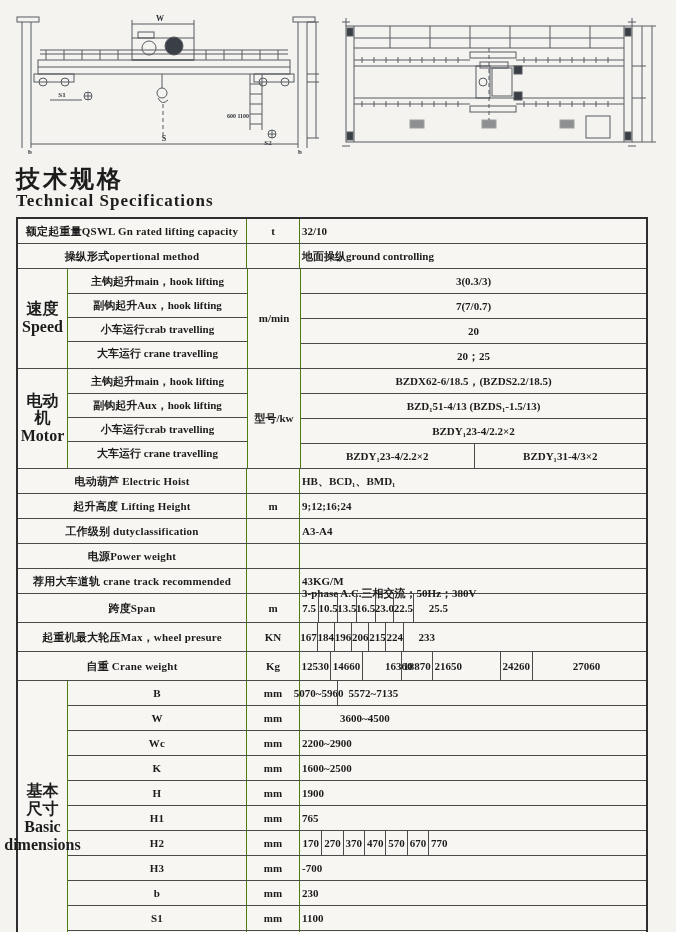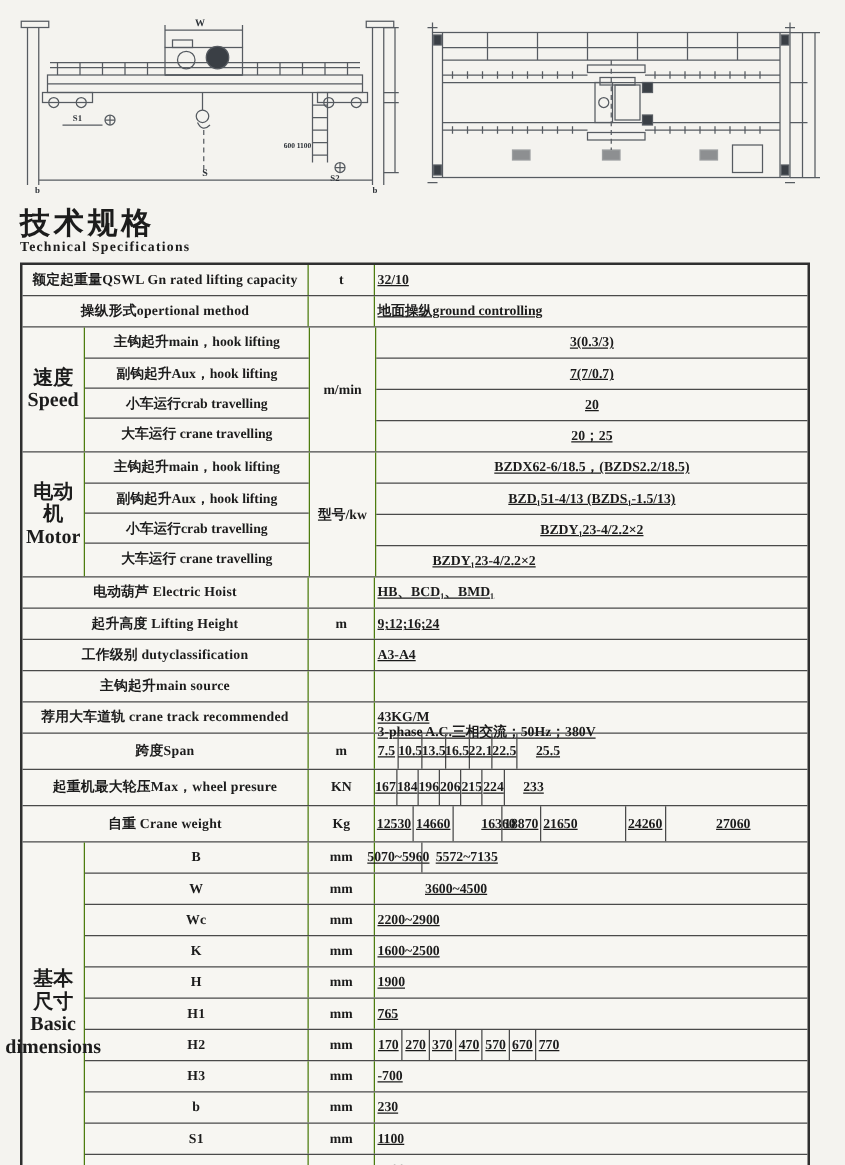--- a/index.html
+++ b/index.html
@@ -14,21 +14,21 @@
   .drawings{display:flex;align-items:flex-start;padding:8px 4px 0 10px;gap:8px;}
   .drawing{flex:none;}
   svg{display:block;}
   .titleblock{padding:8px 0 6px 16px;}
   .title-zh{
     font-family:"Liberation Sans",sans-serif;
     font-size:24px;font-weight:bold;letter-spacing:3px;margin:0;line-height:1.05;
   }
   .title-en{
     font-family:"Liberation Serif",serif;
-    font-size:11px;font-weight:bold;margin:1px 0 0 0;letter-spacing:1px;line-height:1.1;
+    font-size:17px;font-weight:bold;margin:1px 0 0 0;letter-spacing:1px;line-height:1.1;
   }
   .spec-table{
     margin-left:16px;
     width:632px;
     border:2px solid #2f2f2f;
     box-sizing:border-box;
     background:#f7f6f2;
   }
   .sec{display:flex;align-items:stretch;}
   .sec + .sec{border-top:1px solid #4a4a4a;}
@@ -40,21 +40,21 @@
     text-align:center;
     font-weight:bold;font-size:11px;line-height:1.12;
     padding:1px 2px;
     min-width:0;
   }
   .rt{border-right:1px solid #4d7c0f;}
   .groupcell{width:50px;flex:none;flex-direction:column;font-size:16px;}
   .labelwide{width:229px;flex:none;letter-spacing:.2px;}
   .label{width:179px;flex:none;letter-spacing:.2px;}
   .unit{width:53px;flex:none;}
-  .vals{flex:1;display:flex;align-items:stretch;text-decoration:underline;}
+  .vals{flex:1;display:flex;align-items:stretch;}
   .vc{box-sizing:border-box;}
   .vc + .vc{border-left:1px solid #4a4a4a;}
   .h24{height:24px;flex:none;}
   .h28{height:28px;flex:none;}
   .glab{display:block;}
   svg text{font-family:"Liberation Serif",serif;font-weight:bold;fill:#2d3238;}
 </style>
 </head>
 <body>
 
@@ -311,20 +311,21 @@
           <div class="c vc" style="width: 100%;">BZDX62-6/18.5，(BZDS2.2/18.5)</div>
         </div>
         <div class="vals h24">
           <div class="c vc" style="width: 100%;">BZD₁51-4/13 (BZDS₁-1.5/13)</div>
         </div>
         <div class="vals h24">
           <div class="c vc" style="width: 100%;">BZDY₁23-4/2.2×2</div>
         </div>
         <div class="vals h24">
           <div class="c vc" style="width: 50%;">BZDY₁23-4/2.2×2</div>
+          <div class="c vc" style="width: 50%;">BZDY₁31-4/3×2</div>
         </div>
       </div>
     </div>
     <div class="sec">
       <div class="c labelwide rt h24">电动葫芦 Electric Hoist</div>
       <div class="c unit rt h24"></div>
       <div class="vals h24">
         <div class="c vc" style="width: 100%;">HB、BCD₁、BMD₁</div>
       </div>
     </div>
@@ -336,42 +337,42 @@
       </div>
     </div>
     <div class="sec">
       <div class="c labelwide rt h24">工作级别 dutyclassification</div>
       <div class="c unit rt h24"></div>
       <div class="vals h24">
         <div class="c vc" style="width: 100%;">A3-A4</div>
       </div>
     </div>
     <div class="sec">
-      <div class="c labelwide rt h24">主钩起升main source</div>
+      <div class="c labelwide rt h24">电源Power weight</div>
       <div class="c unit rt h24"></div>
       <div class="vals h24">
         <div class="c vc" style="width: 100%; margin-top: 48px;">3-phase A.C.三相交流；50Hz；380V</div>
       </div>
     </div>
     <div class="sec">
       <div class="c labelwide rt h24">荐用大车道轨 crane track recommended</div>
       <div class="c unit rt h24"></div>
       <div class="vals h24">
         <div class="c vc" style="width: 100%;">43KG/M</div>
       </div>
     </div>
     <div class="sec">
       <div class="c labelwide rt h28">跨度Span</div>
       <div class="c unit rt h28">m</div>
       <div class="vals h28">
         <div class="c vc" style="width: 11.2%;">7.5</div>
         <div class="c vc" style="width: 11.5%;">10.5</div>
         <div class="c vc" style="width: 11.5%;">13.5</div>
         <div class="c vc" style="width: 11.5%;">16.5</div>
-        <div class="c vc" style="width: 11.5%;">22.1</div>
+        <div class="c vc" style="width: 11.5%;">23.0</div>
         <div class="c vc" style="width: 11.8%;">22.5</div>
         <div class="c vc" style="width: 31%;">25.5</div>
       </div>
     </div>
     <div class="sec">
       <div class="c labelwide rt h28">起重机最大轮压Max，wheel presure</div>
       <div class="c unit rt h28">KN</div>
       <div class="vals h28">
         <div class="c vc" style="width: 11.2%;">167</div>
         <div class="c vc" style="width: 11.5%;">184</div>

